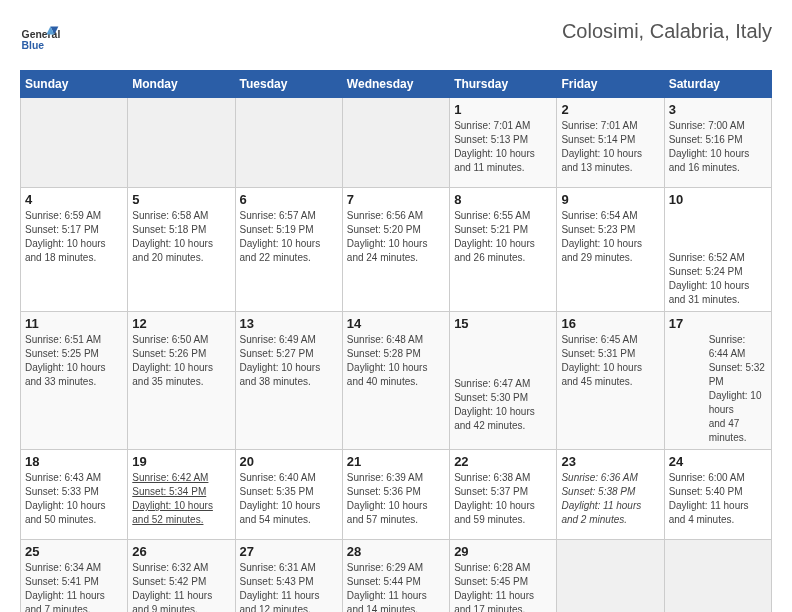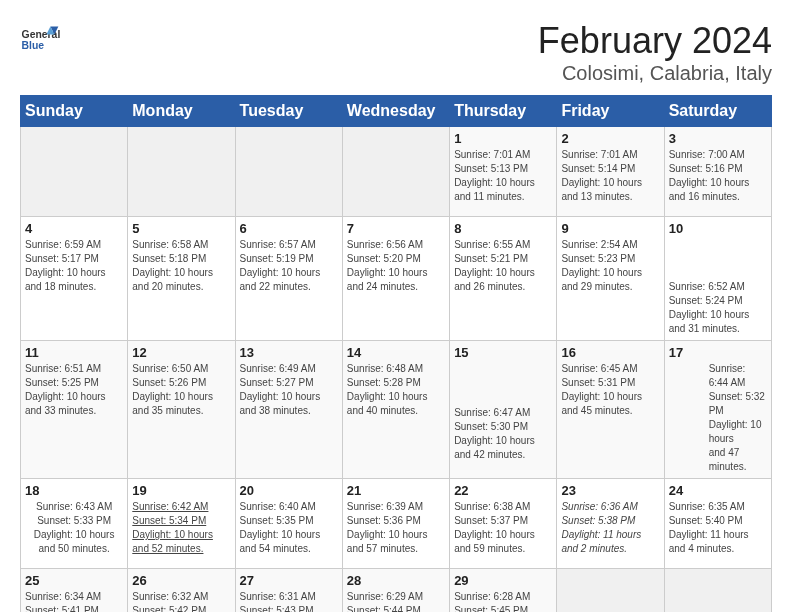--- a/index.html
+++ b/index.html
@@ -43,21 +43,21 @@
     table {
       width: 100%;
       border-collapse: collapse;
       font-size: 11px;
     }
     thead tr th {
       background-color: #2b5ea7;
       color: #fff;
       padding: 6px 4px;
       text-align: left;
-      font-size: 16px;
+      font-size: 12px;
       font-weight: bold;
       border: 1px solid #2b5ea7;
     }
     tbody tr td {
       border: 1px solid #ccc;
       vertical-align: top;
       padding: 4px;
       min-height: 80px;
       height: 90px;
       width: 107px;
@@ -90,21 +90,20 @@
 <div class="header">
   <div class="logo">
     <svg class="logo-icon" viewBox="0 0 50 50" width="45" height="45">
       <text x="2" y="22" font-size="13" font-weight="bold" fill="#333" font-family="Arial">General</text>
       <text x="2" y="36" font-size="13" font-weight="bold" fill="#2b5ea7" font-family="Arial">Blue</text>
       <polygon points="38,8 48,8 43,18" fill="#2b5ea7"></polygon>
       <polygon points="38,8 43,18 33,18" fill="#5a9fd4"></polygon>
     </svg>
   </div>
   <div class="title-block">
-    <div class="calendar-title">February 2024</div>
     <div class="calendar-subtitle">Colosimi, Calabria, Italy</div>
   </div>
 </div>
 
 <table>
   <thead>
     <tr>
       <th>Sunday</th>
       <th>Monday</th>
       <th>Tuesday</th>
@@ -173,21 +172,21 @@
         </td>
         <td>
           <div class="day-num">8</div>
           <div class="day-info" style="white-space: pre-line;">Sunrise: 6:55 AM
 Sunset: 5:21 PM
 Daylight: 10 hours
 and 26 minutes.</div>
         </td>
         <td>
           <div class="day-num">9</div>
-          <div class="day-info" style="white-space: pre-line;">Sunrise: 2:54 AM
+          <div class="day-info" style="white-space: pre-line;">Sunrise: 6:54 AM
 Sunset: 5:23 PM
 Daylight: 10 hours
 and 29 minutes.</div>
         </td>
         <td>
           <div class="day-num">10</div>
           <div class="day-info" style="white-space: pre-line; margin-top: 44px;">Sunrise: 6:52 AM
 Sunset: 5:24 PM
 Daylight: 10 hours
 and 31 minutes.</div>
@@ -240,21 +239,21 @@
           <div class="day-num">17</div>
           <div class="day-info" style="white-space: pre-line; margin-left: 40px;">Sunrise: 6:44 AM
 Sunset: 5:32 PM
 Daylight: 10 hours
 and 47 minutes.</div>
         </td>
       </tr>
       <tr>
         <td>
           <div class="day-num">18</div>
-          <div class="day-info" style="white-space: pre-line; text-align: center;">Sunrise: 6:43 AM
+          <div class="day-info" style="white-space: pre-line;">Sunrise: 6:43 AM
 Sunset: 5:33 PM
 Daylight: 10 hours
 and 50 minutes.</div>
         </td>
         <td>
           <div class="day-num">19</div>
           <div class="day-info" style="white-space: pre-line; text-decoration: underline;">Sunrise: 6:42 AM
 Sunset: 5:34 PM
 Daylight: 10 hours
 and 52 minutes.</div>
@@ -282,21 +281,21 @@
         </td>
         <td>
           <div class="day-num">23</div>
           <div class="day-info" style="white-space: pre-line; font-style: italic;">Sunrise: 6:36 AM
 Sunset: 5:38 PM
 Daylight: 11 hours
 and 2 minutes.</div>
         </td>
         <td>
           <div class="day-num">24</div>
-          <div class="day-info" style="white-space: pre-line;">Sunrise: 6:35 AM
+          <div class="day-info" style="white-space: pre-line;">Sunrise: 6:00 AM
 Sunset: 5:40 PM
 Daylight: 11 hours
 and 4 minutes.</div>
         </td>
       </tr>
       <tr>
         <td>
           <div class="day-num">25</div>
           <div class="day-info" style="white-space: pre-line;">Sunrise: 6:34 AM
 Sunset: 5:41 PM

